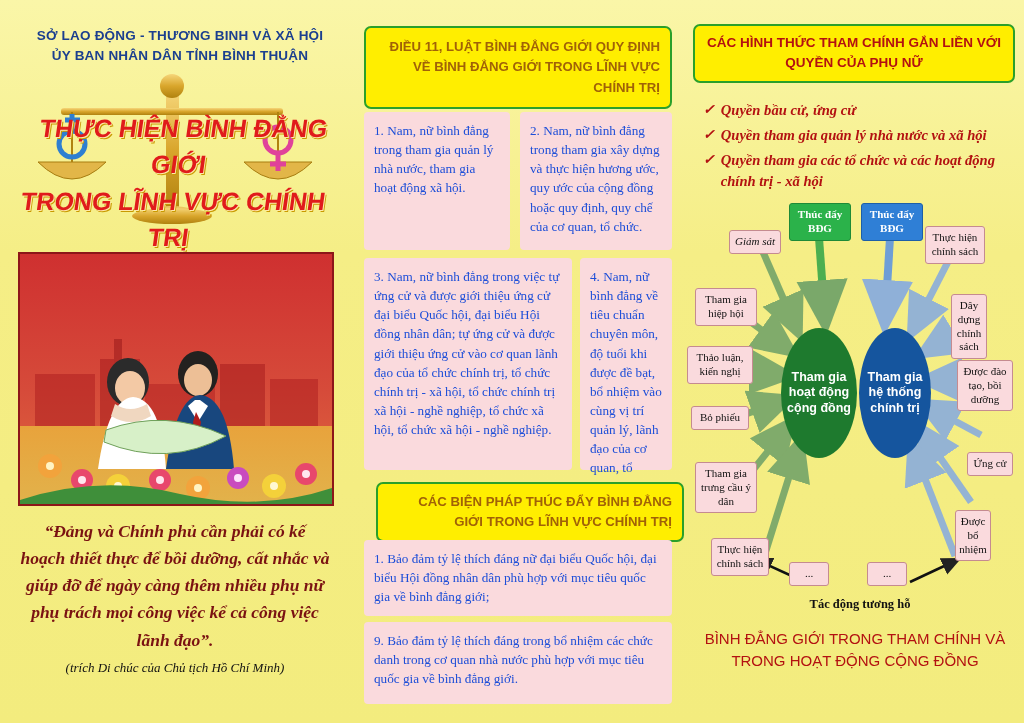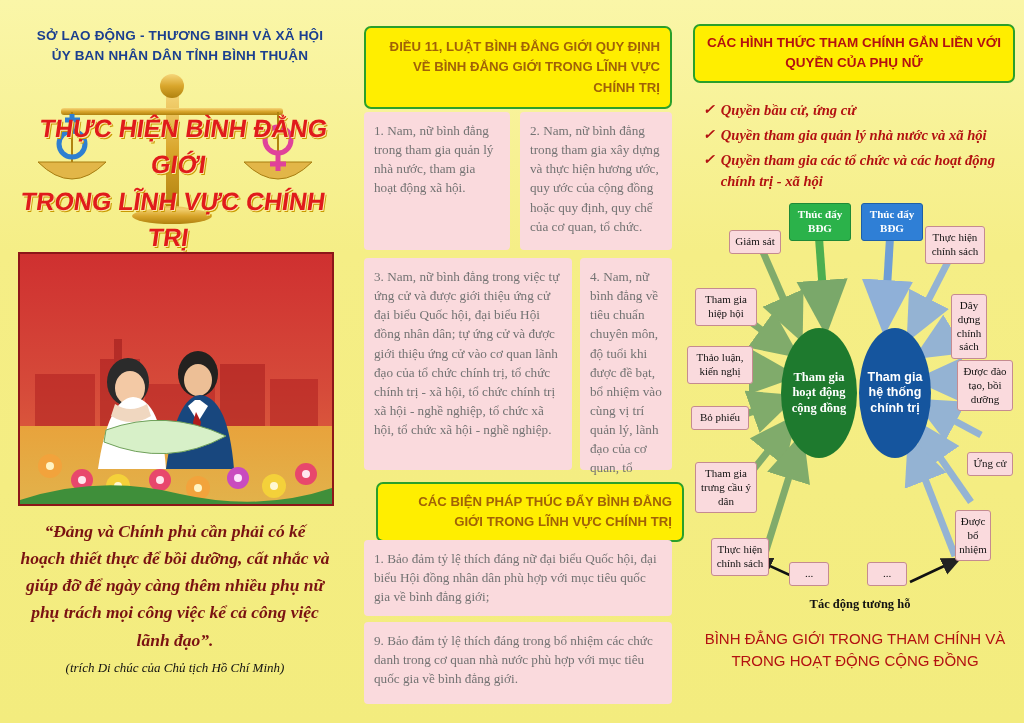--- a/index.html
+++ b/index.html
@@ -52,21 +52,21 @@
   }
 
   
   .yellow-box{
     position:absolute;background:#ffee00;border:2px solid #2aa02a;border-radius:7px;
     text-align:right;color:#a16207;font-family:"Liberation Sans",sans-serif;
     font-weight:bold;box-sizing:border-box;
   }
   .pinkbox{
     position:absolute;background:#fadadd;border-radius:4px;box-sizing:border-box;
-    padding:9px 10px;font-family:"Liberation Serif",serif;color:#737373;
+    padding:9px 10px;font-family:"Liberation Serif",serif;color:#1d4ed8;
     font-size:13.2px;line-height:1.45;
   }
 
   
   .rt-title{
     position:absolute;left:8px;top:24px;width:322px;
     background:#ffee00;border:2px solid #2aa02a;border-radius:7px;
     text-align:center;color:#b31111;font-family:"Liberation Sans",sans-serif;
     font-weight:bold;font-size:13.5px;line-height:1.5;padding:7px 6px;box-sizing:border-box;
   }
@@ -271,36 +271,36 @@
           <line x1="205" y1="48" x2="200" y2="130"></line>
         </g>
 
         <line x1="120" y1="392" x2="72" y2="370" stroke="#111" stroke-width="2.5" marker-end="url(#adk)"></line>
         <line x1="225" y1="392" x2="272" y2="370" stroke="#111" stroke-width="2.5" marker-end="url(#adk)"></line>
       </svg>
 
       <div class="node" style="left:104px;top:13px;width:62px;background:#2bb24a;color:#fff;border-color:#1e8a38;font-weight:bold;">Thúc đẩy BĐG</div>
       <div class="node blue" style="left:176px;top:13px;width:62px;background:#2f7fd6;color:#fff;border-color:#1d5fa8;font-weight:bold;">Thúc đẩy BĐG</div>
 
-      <div class="node" style="left:44px;top:40px;width:52px;">Giám sát</div>
+      <div class="node" style="left:44px;top:40px;width:52px;font-style:italic;">Giám sát</div>
       <div class="node" style="left:10px;top:98px;width:62px;">Tham gia hiệp hội</div>
       <div class="node" style="left:2px;top:156px;width:66px;">Thảo luận, kiến nghị</div>
       <div class="node" style="left:6px;top:216px;width:58px;">Bỏ phiếu</div>
       <div class="node" style="left:10px;top:272px;width:62px;">Tham gia trưng cầu ý dân</div>
       <div class="node" style="left:26px;top:348px;width:58px;">Thực hiện chính sách</div>
       <div class="node" style="left:104px;top:372px;width:40px;">...</div>
 
       <div class="node" style="left:240px;top:36px;width:60px;">Thực hiện chính sách</div>
       <div class="node" style="left:266px;top:104px;width:36px;">Dây dựng chính sách</div>
       <div class="node" style="left:272px;top:170px;width:56px;">Được đào tạo, bồi dưỡng</div>
       <div class="node" style="left:282px;top:262px;width:46px;">Ứng cử</div>
       <div class="node" style="left:270px;top:320px;width:36px;">Được bổ nhiệm</div>
       <div class="node" style="left:182px;top:372px;width:40px;">...</div>
 
-      <div class="ellipse green" style="left:96px;top:138px;width:76px;height:130px;font-family:Liberation Serif, serif;">Tham gia hoạt động cộng đồng</div>
+      <div class="ellipse green" style="left:96px;top:138px;width:76px;height:130px;">Tham gia hoạt động cộng đồng</div>
       <div class="ellipse blue" style="left:174px;top:138px;width:72px;height:130px;">Tham gia hệ thống chính trị</div>
     </div>
 
     <div class="mutual">Tác động tương hỗ</div>
     <div class="rt-footer">BÌNH ĐẲNG GIỚI TRONG THAM CHÍNH VÀ TRONG HOẠT ĐỘNG CỘNG ĐỒNG</div>
   </div>
 
 </div>
 
 </body></html>

